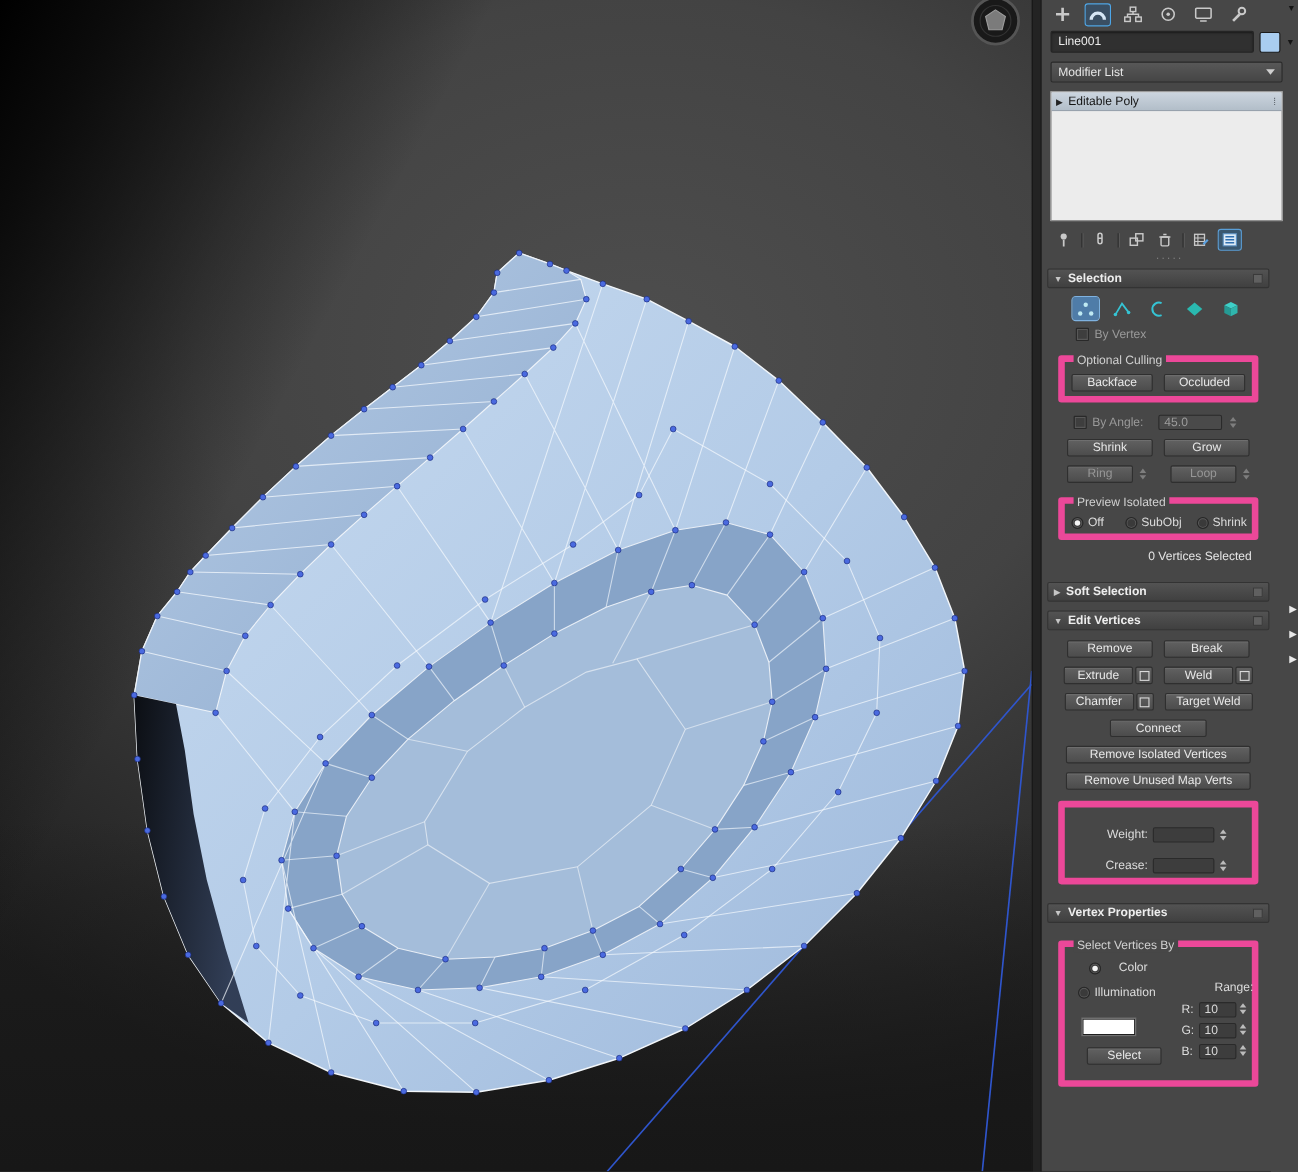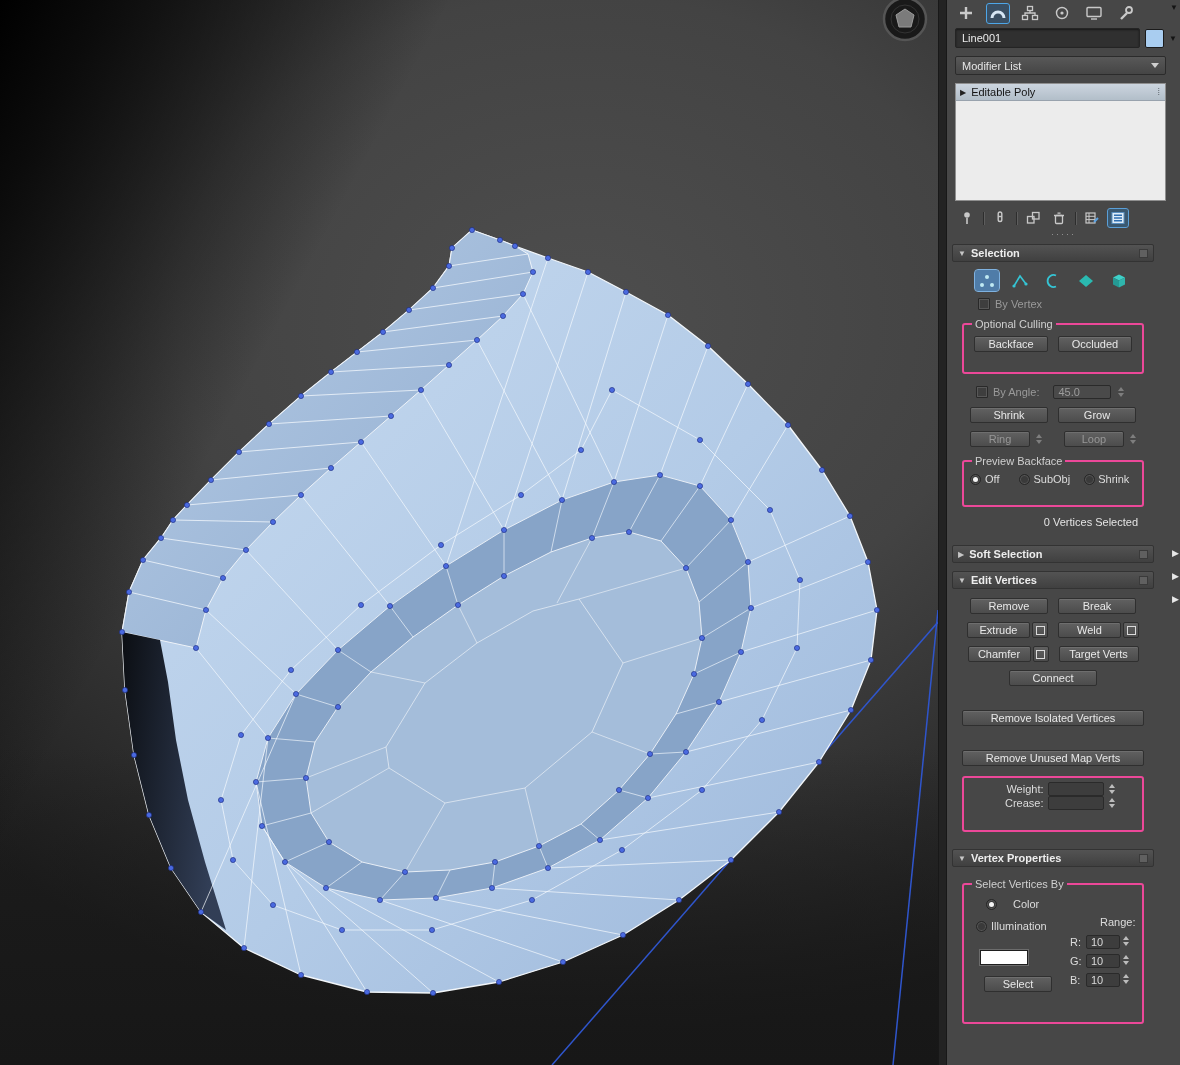--- a/index.html
+++ b/index.html
@@ -55,30 +55,30 @@
   .rbody{padding:3px 0 7px;}
 
   .subobj-row{display:flex;gap:9px;justify-content:center;align-items:center;margin:5px 0 7px;}
   .sob{width:24px;height:21px;display:flex;align-items:center;justify-content:center;border-radius:3px;}
   .sob.active{background:#4f7ca8;outline:1px solid #7fb2e0;}
 
   .check{display:flex;align-items:center;gap:5px;}
   .cb{width:10px;height:10px;background:#3e3e3e;border:1px solid #292929;box-shadow:inset 0 0 0 1px #585858;border-radius:1px;}
   .dim-t{color:#9a9a9a;}
 
-  .group{position:relative;border:2px solid #ec4899;border-radius:3px;margin:13px 10px 0;padding:9px 6px 20px;}
+  .group{position:relative;border:6px solid #ec4899;border-radius:3px;margin:13px 10px 0;padding:9px 6px 4px;}
   .glabel{position:absolute;top:-7px;left:8px;background:#474747;padding:0 3px;color:#d0d0d0;}
 
   .btn{height:16px;display:inline-flex;align-items:center;justify-content:center;
     background:linear-gradient(#616161,#4c4c4c);border:1px solid #2f2f2f;border-radius:2px;color:#e8e8e8;
     box-shadow:inset 0 1px 0 rgba(255,255,255,.09);box-sizing:border-box;white-space:nowrap;}
   .btn.dis{color:#979797;}
   .btn-pair{display:flex;justify-content:center;gap:10px;margin-top:8px;align-items:center;}
   .w78{width:78px;}.w63{width:63px;}.w60{width:60px;}.w74{width:74px;}.w88{width:88px;}.w80{width:80px;}
-  .wide{width:182px;margin:24px auto 0;display:flex;}
+  .wide{width:168px;margin:8px auto 0;display:flex;}
 
   .fld{height:14px;background:#3d3d3d;border:1px solid #2a2a2a;border-radius:2px;display:inline-flex;
     align-items:center;padding:0 4px;color:#d8d8d8;box-sizing:border-box;}
   .fld.dim{background:#4a4a4a;color:#9c9c9c;}
   .spin{display:inline-flex;flex-direction:column;gap:2px;margin-left:1px;}
   .spin i{display:block;width:0;height:0;border-left:3.5px solid transparent;border-right:3.5px solid transparent;}
   .spin .u{border-bottom:4px solid #bcbcbc;}
   .spin .d{border-top:4px solid #bcbcbc;}
   .spin.dim .u{border-bottom-color:#7e7e7e;}
   .spin.dim .d{border-top-color:#7e7e7e;}
@@ -88,21 +88,21 @@
   .radio.sel::after{content:"";position:absolute;left:2px;top:2px;width:5px;height:5px;border-radius:50%;background:#f4f4f4;}
   .radio-row{display:flex;align-items:center;margin-top:2px;}
 
   .status{text-align:right;padding-right:16px;margin-top:9px;color:#e4e4e4;}
 
   .sqbtn{width:14px;height:14px;background:linear-gradient(#616161,#4c4c4c);border:1px solid #2f2f2f;border-radius:2px;
     display:inline-flex;align-items:center;justify-content:center;flex:none;}
   .sqbtn i{width:7px;height:7px;border:1px solid #dadada;display:block;}
   .paircell{display:flex;align-items:center;gap:2px;}
 
-  .wc-row{display:flex;align-items:center;justify-content:center;gap:4px;margin-top:0;}
+  .wc-row{display:flex;align-items:center;justify-content:center;gap:4px;margin-top:14px;}
   .wc-row .lab{width:52px;text-align:right;}
   .wfld{width:56px;}
 
   .evc-row{display:flex;align-items:center;justify-content:flex-end;gap:6px;margin-top:8px;padding-right:8px;}
   .evc-row .lab{text-align:right;}
   .swatch{background:#fff;border:1px solid #1f1f1f;box-shadow:0 0 0 1px #6c6c6c;display:inline-block;}
   .sw74{width:74px;height:13px;}
   .sw46{width:46px;height:13px;}
 
   .svb-body{position:relative;height:108px;}
@@ -490,21 +490,21 @@
           </span>
         <span style="width:12px;"></span>
         <span class="btn dis w60">Loop</span>
         <span class="spin dim">
             <i class="u"></i>
             <i class="d"></i>
           </span>
       </div>
 
       <div class="group">
-        <span class="glabel">Preview Backface</span>
+        <span class="glabel">Preview Isolated</span>
         <div class="radio-row">
           <label class="check" style="gap:4px;">
             <span class="radio sel"></span>
             <span>Off</span>
           </label>
           <label class="check" style="gap:3px;margin-left:20px;justify-content:center;">
             <span class="radio"></span>
             <span>SubObj</span>
           </label>
           <label class="check" style="gap:3px;margin-left:14px;">
@@ -549,21 +549,21 @@
             </span>
         </span>
       </div>
       <div class="btn-pair">
         <span class="paircell">
           <span class="btn w63">Chamfer</span>
           <span class="sqbtn">
               <i></i>
             </span>
         </span>
-        <span class="btn w80">Target Verts</span>
+        <span class="btn w80">Target Weld</span>
       </div>
       <div class="btn-pair">
         <span class="btn w88">Connect</span>
       </div>
       <span class="btn wide">Remove Isolated Vertices</span>
       <span class="btn wide">Remove Unused Map Verts</span>
 
       <div class="group" style="margin-top:10px;padding-top:4px;">
         <div class="wc-row">
           <span class="lab">Weight:</span>

